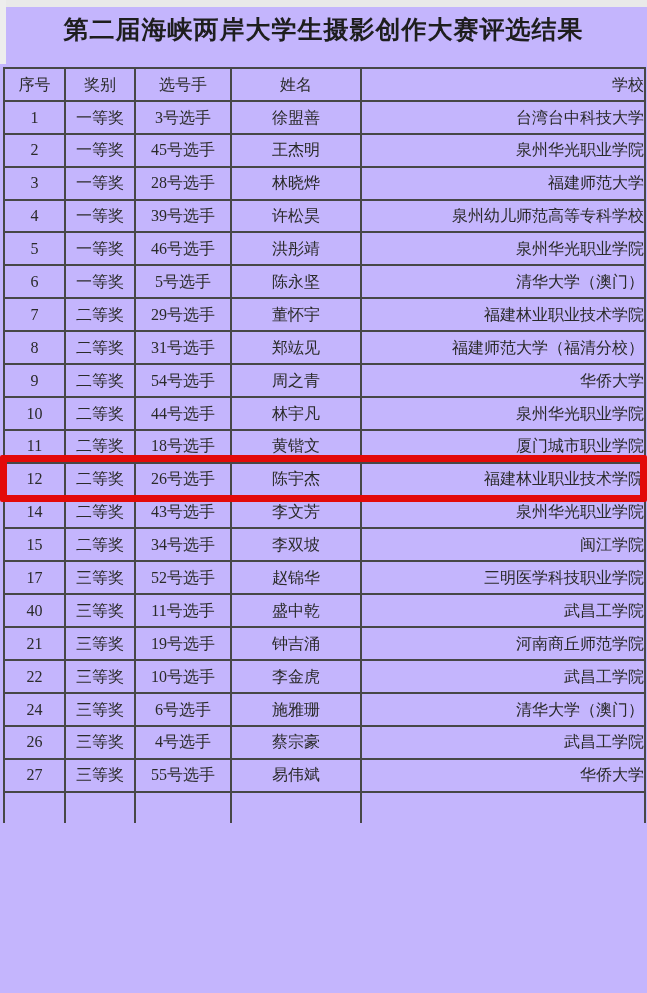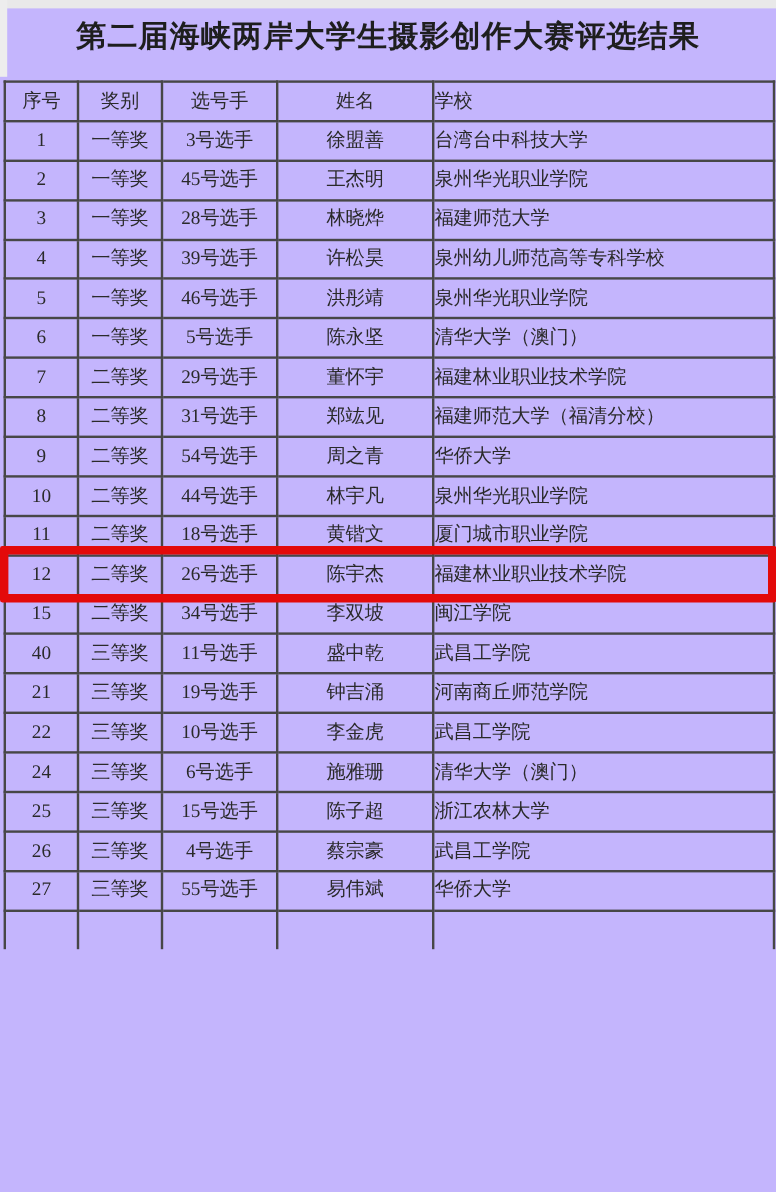--- a/index.html
+++ b/index.html
@@ -59,25 +59,25 @@
     font-size: 16px;
     font-weight: 400;
     text-align: center;
     white-space: nowrap;
     overflow: hidden;
     color: #2a2a2a;
     line-height: 1.1;
   }
   table.results td.c-school,
   table.results th.h-school {
-    text-align: left;
-    padding-left: 0;
+    text-align: right;
+    padding-left: 10px;
   }
   table.results th.h-school {
-    text-align: left;
+    text-align: right;
     padding-left: 0;
   }
   tr.cutoff-row td {
     border-bottom: none;
   }
   .highlight-box {
     position: absolute;
     box-sizing: border-box;
     left: -3px;
     width: 647px;
@@ -205,30 +205,44 @@
 
   <tr class="highlighted">
     <td class="c-no">12</td>
     <td class="c-award">二等奖</td>
     <td class="c-cont">26号选手</td>
     <td class="c-name">陈宇杰</td>
     <td class="c-school">福建林业职业技术学院</td>
   </tr>
 
 
+  <tr>
+    <td class="c-no">14</td>
+    <td class="c-award">二等奖</td>
+    <td class="c-cont">43号选手</td>
+    <td class="c-name">李文芳</td>
+    <td class="c-school">泉州华光职业学院</td>
+  </tr>
 
   <tr>
     <td class="c-no">15</td>
     <td class="c-award">二等奖</td>
     <td class="c-cont">34号选手</td>
     <td class="c-name">李双坡</td>
     <td class="c-school">闽江学院</td>
   </tr>
 
 
+  <tr>
+    <td class="c-no">17</td>
+    <td class="c-award">三等奖</td>
+    <td class="c-cont">52号选手</td>
+    <td class="c-name">赵锦华</td>
+    <td class="c-school">三明医学科技职业学院</td>
+  </tr>
 
 
 
   <tr>
     <td class="c-no">40</td>
     <td class="c-award">三等奖</td>
     <td class="c-cont">11号选手</td>
     <td class="c-name">盛中乾</td>
     <td class="c-school">武昌工学院</td>
   </tr>
@@ -251,27 +265,20 @@
 
 
   <tr>
     <td class="c-no">24</td>
     <td class="c-award">三等奖</td>
     <td class="c-cont">6号选手</td>
     <td class="c-name">施雅珊</td>
     <td class="c-school">清华大学（澳门）</td>
   </tr>
 
-  <tr>
-    <td class="c-no">25</td>
-    <td class="c-award">三等奖</td>
-    <td class="c-cont">15号选手</td>
-    <td class="c-name">陈子超</td>
-    <td class="c-school">浙江农林大学</td>
-  </tr>
 
   <tr>
     <td class="c-no">26</td>
     <td class="c-award">三等奖</td>
     <td class="c-cont">4号选手</td>
     <td class="c-name">蔡宗豪</td>
     <td class="c-school">武昌工学院</td>
   </tr>
 
   <tr>

